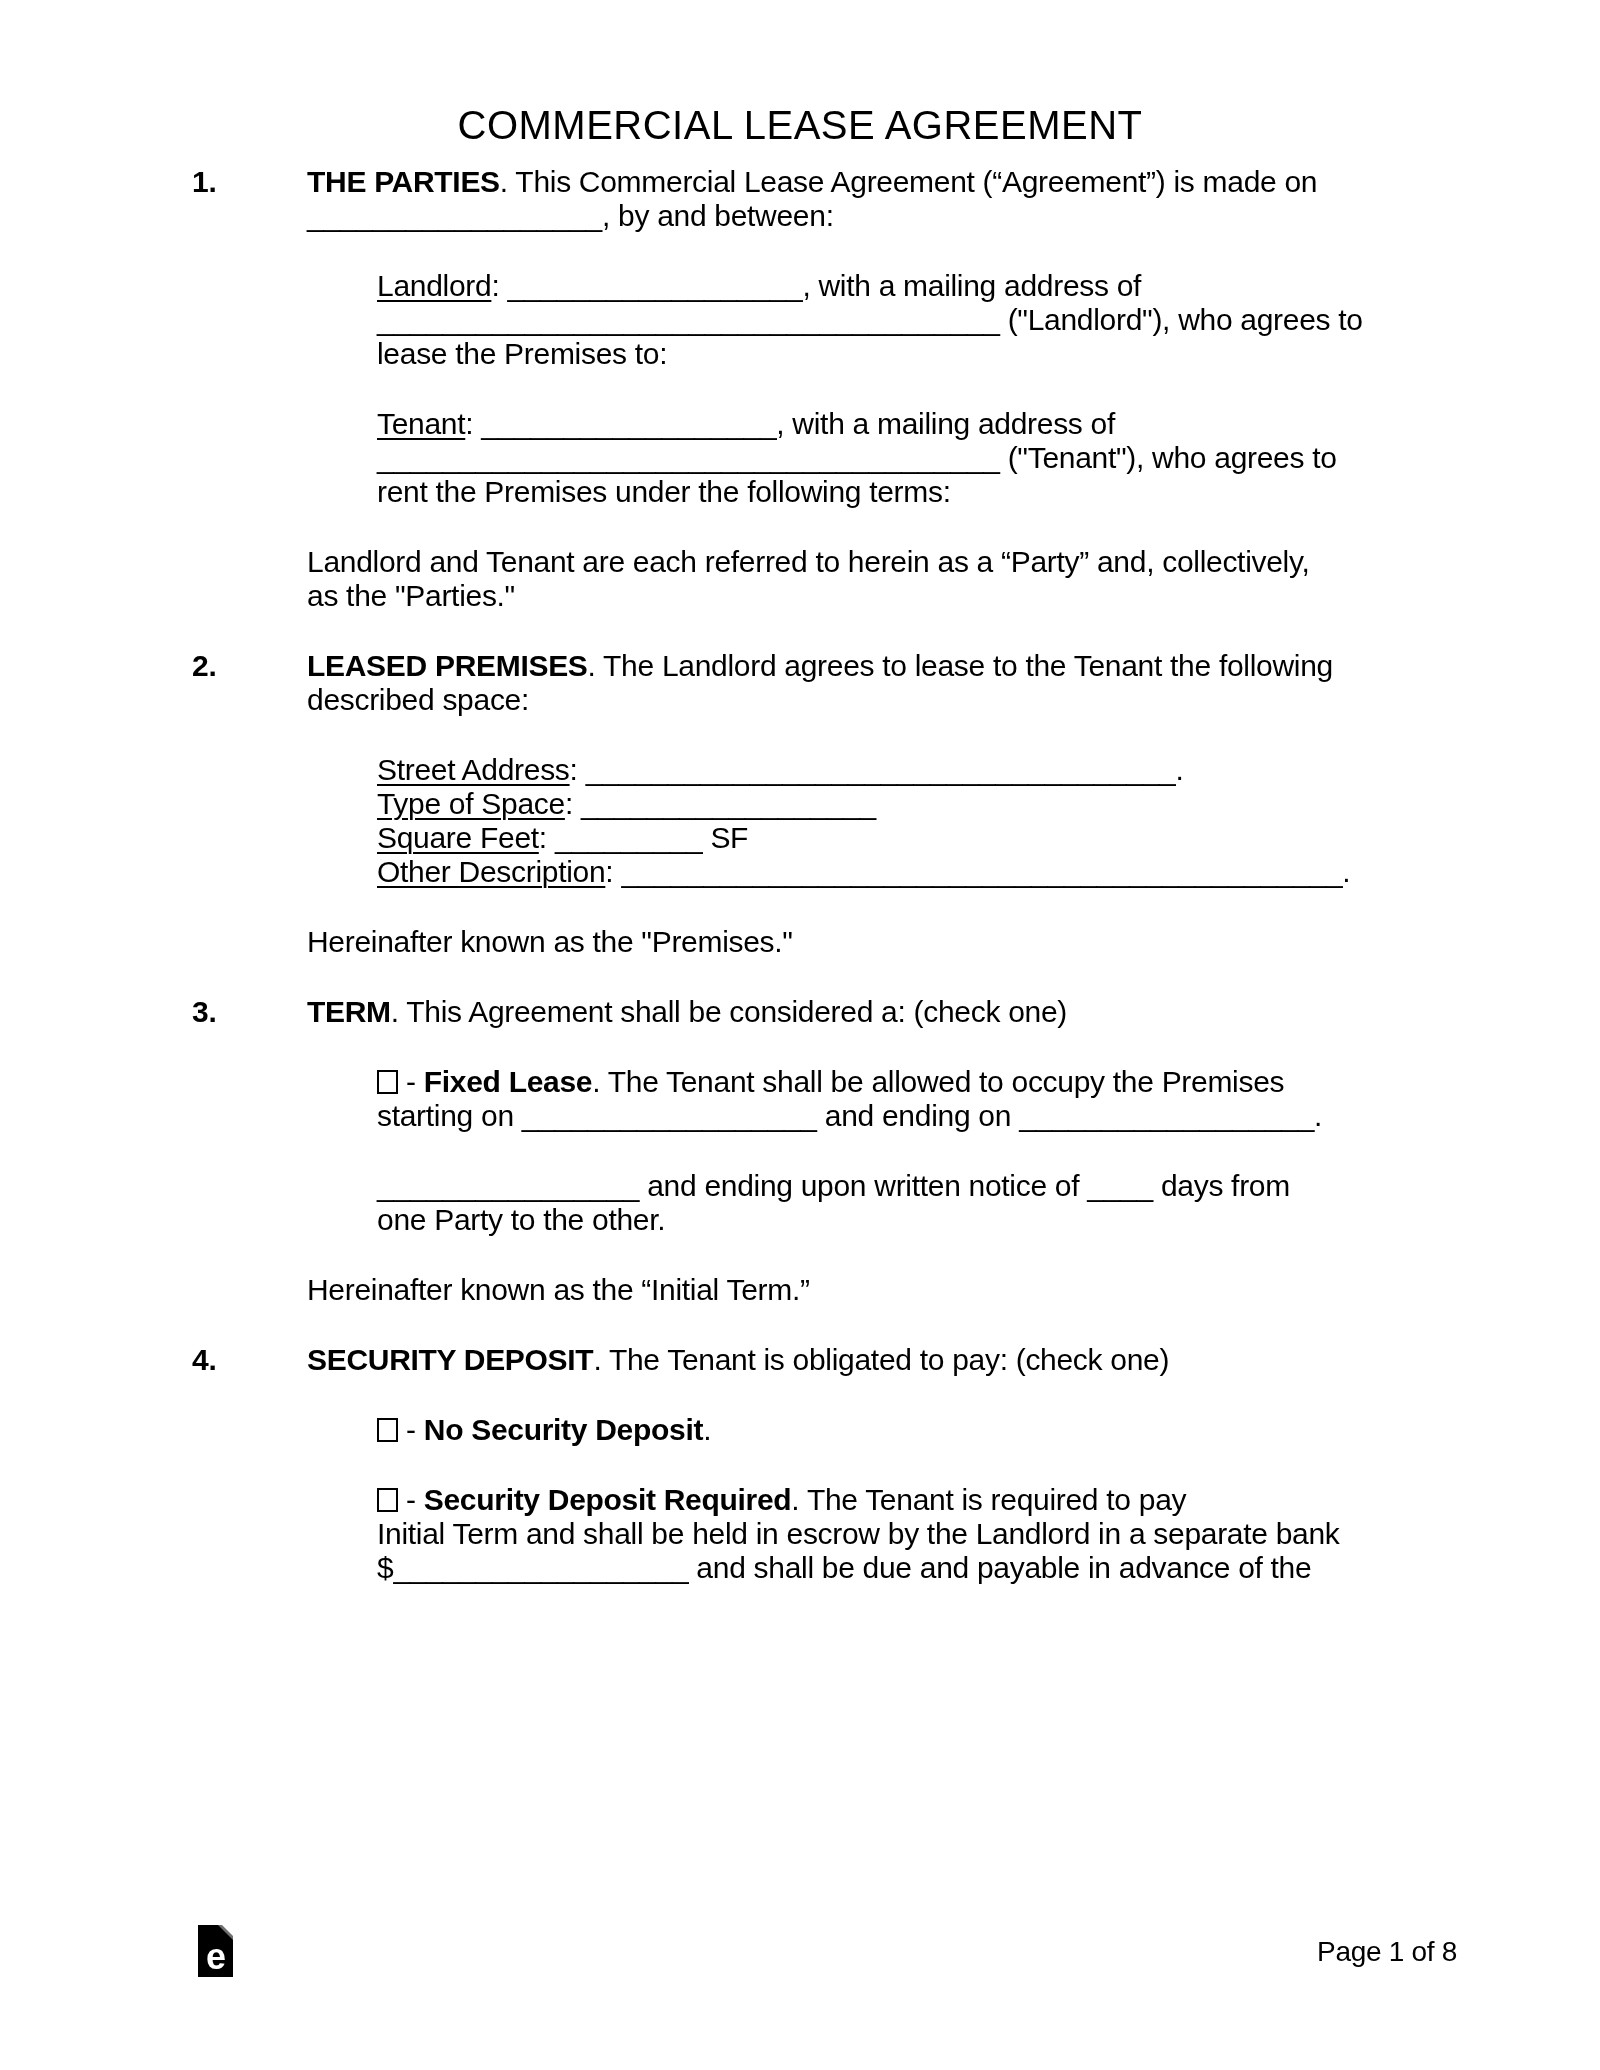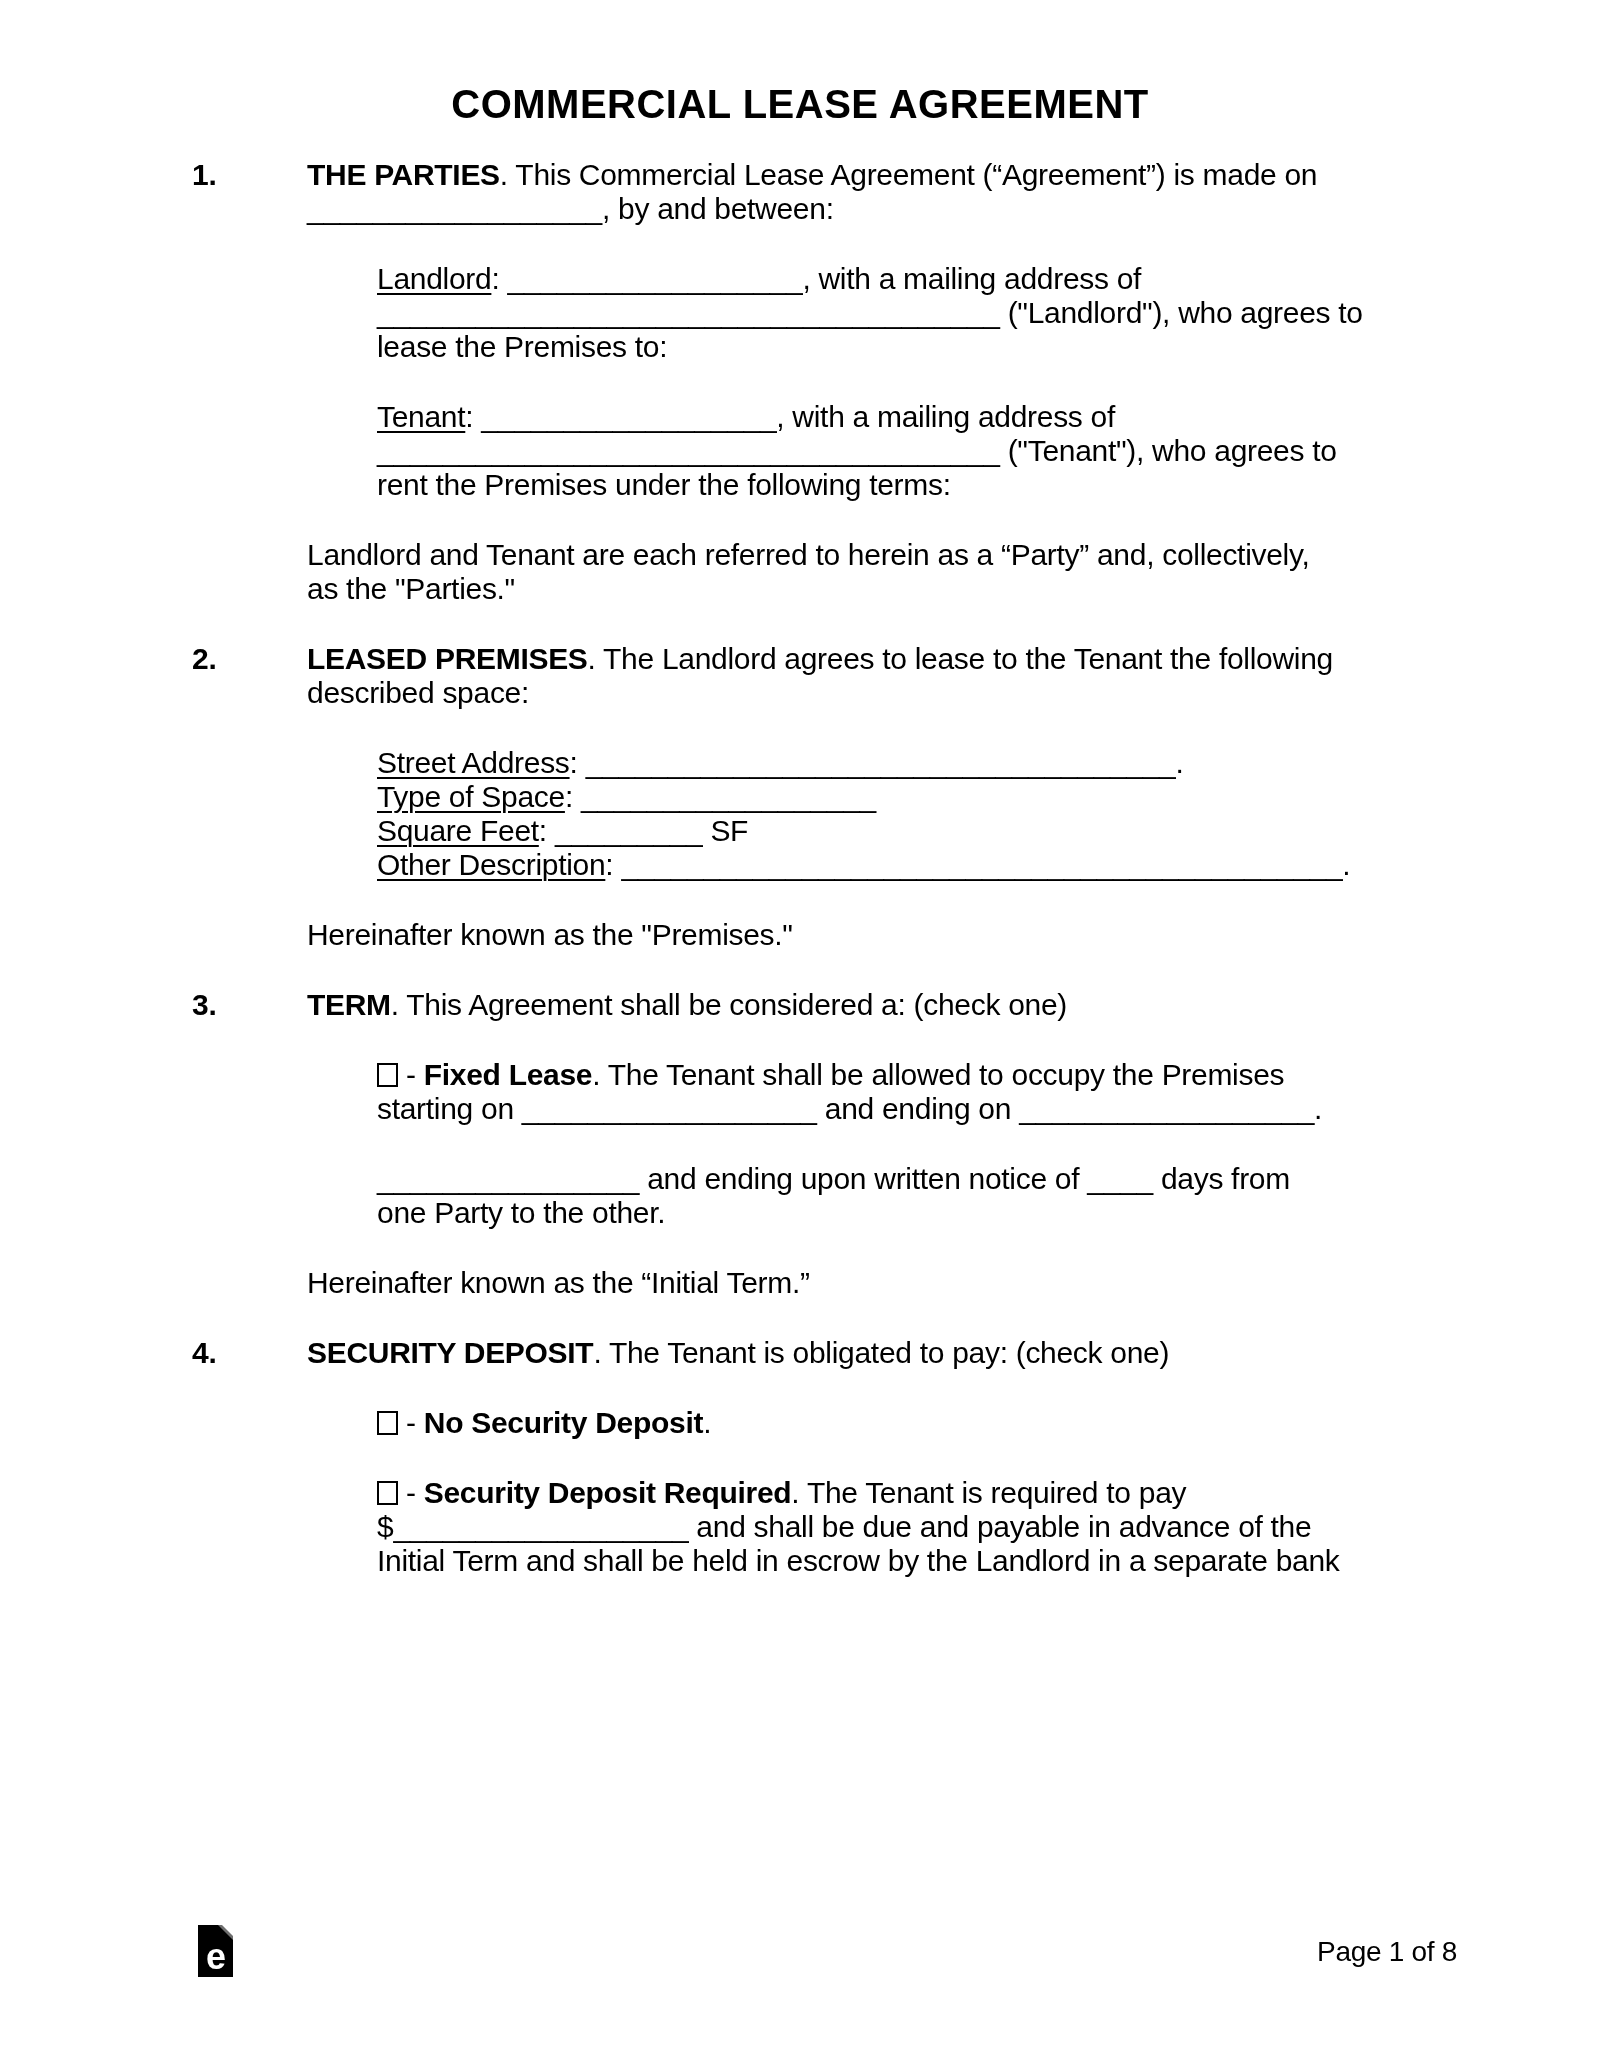--- a/index.html
+++ b/index.html
@@ -6,27 +6,27 @@
   body {
     width: 1600px; height: 2070px;
     background: #ffffff;
     overflow: hidden;
     font-family: "Liberation Sans", "DejaVu Sans", sans-serif;
     color: #000;
   }
   .page { position: relative; width: 1600px; height: 2070px; background: #fff; }
 
   .title {
-    padding-top: 84px;
+    padding-top: 105px;
     text-align: center;
     font-size: 40px;
-    font-weight: bold;
+    font-weight: normal;
     letter-spacing: 0.5px;
     line-height: 40px;
-    margin-bottom: 34px;
+    margin-bottom: 20px;
   }
 
   .doc-body { padding: 0 120px 0 192px; }
 
   .section { position: relative; padding-left: 115px; }
   .section-num {
     position: absolute; left: 0; top: 0;
     font-size: 30px; line-height: 34px; font-weight: bold;
     letter-spacing: -0.3px;
   }
@@ -152,22 +152,22 @@
         <div class="section">
           <div class="section-num">4.</div>
           <div class="block">
             <div class="line"><span class="b">SECURITY DEPOSIT</span><span>. The Tenant is obligated to pay: (check one)</span></div>
           </div>
           <div class="block indent">
             <div class="line"><span class="checkbox"></span><span> - </span><span class="b">No Security Deposit</span><span>.</span></div>
           </div>
           <div class="block indent">
             <div class="line"><span class="checkbox"></span><span> - </span><span class="b">Security Deposit Required</span><span>. The Tenant is required to pay</span></div>
+            <div class="line"><span>Initial Term and shall be held in escrow by the Landlord in a separate bank</span></div>
             <div class="line"><span>$</span><span class="blank">__________________</span><span> and shall be due and payable in advance of the</span></div>
-            <div class="line"><span>Initial Term and shall be held in escrow by the Landlord in a separate bank</span></div>
           </div>
         </div>
       </div>
   </div>
 
   <div class="footer-logo">
     <span class="logo-fold-shadow"></span>
     <span class="logo-fold"></span>
     <span class="logo-letter">e</span>
   </div>

